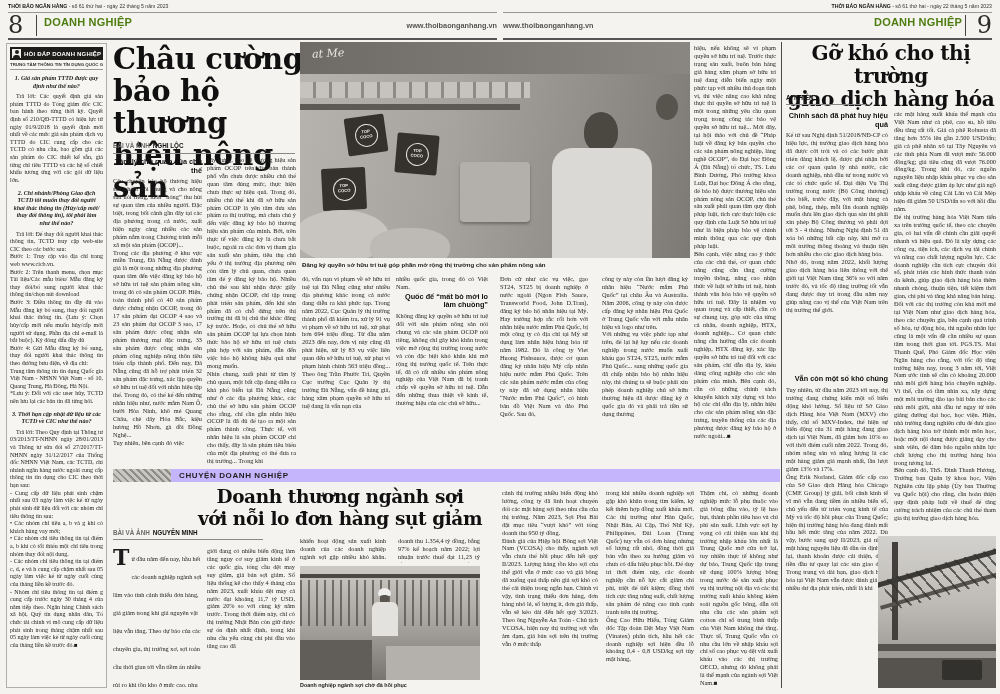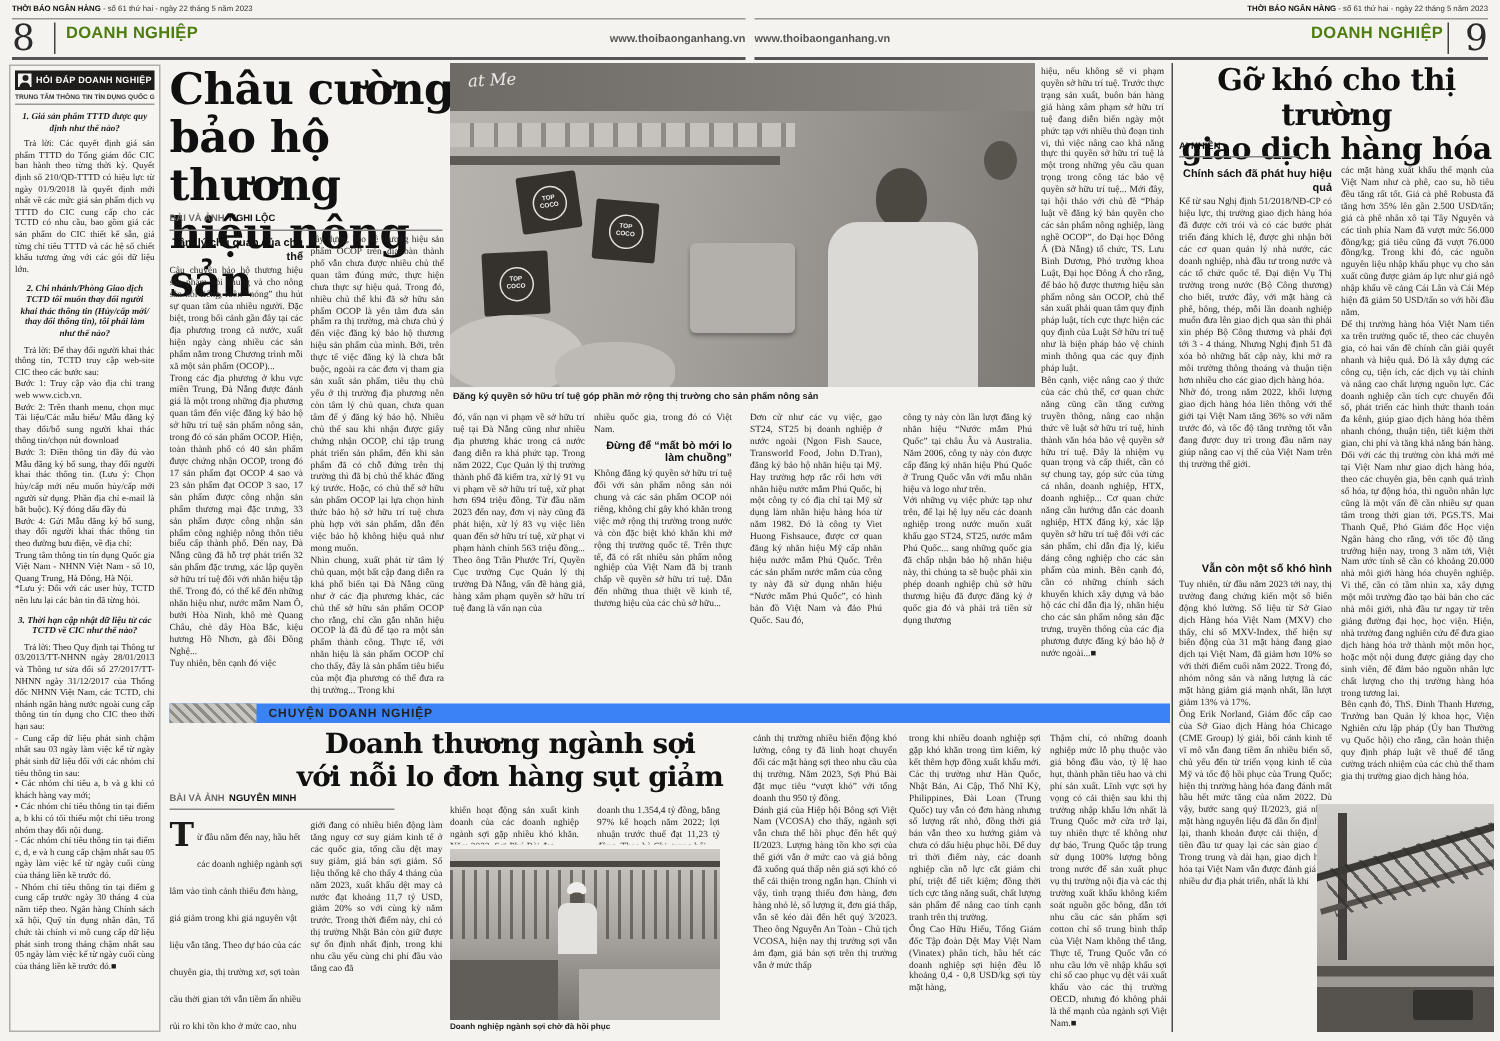--- a/index.html
+++ b/index.html
@@ -120,60 +120,60 @@
   <div style="position:absolute;left:252px;top:106px;width:100px;height:110px;background:#dbd9d5;border-radius:20px 20px 0 0"></div>
   <div style="position:absolute;left:356px;top:52px;width:22px;height:26px;background:#57534d;border-radius:50%"></div>
   <div style="position:absolute;left:-6px;top:168px;width:95px;height:52px;background:#c8c5c0;border-radius:50%"></div>
   <div style="position:absolute;left:70px;top:186px;width:80px;height:40px;background:#bdbab5;border-radius:45%"></div>
 </div>
 <div class="abs cap" style="left:302px;top:261px;width:386px">Đăng ký quyền sở hữu trí tuệ góp phần mở rộng thị trường cho sản phẩm nông sản</div>
 
 <div class="abs bt" style="left:302px;top:275px;width:88px;height:190px">đó, vấn nạn vi phạm về sở hữu trí tuệ tại Đà Nẵng cũng như nhiều địa phương khác trong cả nước đang diễn ra khá phức tạp. Trong năm 2022, Cục Quản lý thị trường thành phố đã kiểm tra, xử lý 91 vụ vi phạm về sở hữu trí tuệ, xử phạt hơn 694 triệu đồng. Từ đầu năm 2023 đến nay, đơn vị này cũng đã phát hiện, xử lý 83 vụ việc liên quan đến sở hữu trí tuệ, xử phạt vi phạm hành chính 563 triệu đồng... Theo ông Trần Phước Trí, Quyền Cục trưởng Cục Quản lý thị trường Đà Nẵng, vấn đề hàng giả, hàng xâm phạm quyền sở hữu trí tuệ đang là vấn nạn của</div>
 <div class="abs" style="left:396px;top:275px;width:92px;height:190px;overflow:hidden">
   <div class="bt">nhiều quốc gia, trong đó có Việt Nam.</div>
-  <div class="sub">Đừng để “mất bò mới lo làm chuồng”</div>
+  <div class="sub">Quốc để “mất bò mới lo làm chuồng”</div>
   <div class="bt">Không đăng ký quyền sở hữu trí tuệ đối với sản phẩm nông sản nói chung và các sản phẩm OCOP nói riêng, không chỉ gây khó khăn trong việc mở rộng thị trường trong nước và còn đặc biệt khó khăn khi mở rộng thị trường quốc tế. Trên thực tế, đã có rất nhiều sản phẩm nông nghiệp của Việt Nam đã bị tranh chấp về quyền sở hữu trí tuệ. Dẫn đến những thua thiệt về kinh tế, thương hiệu của các chủ sở hữu...</div>
 </div>
 <div class="abs bt" style="left:500px;top:275px;width:88px;height:190px">Đơn cử như các vụ việc, gạo ST24, ST25 bị doanh nghiệp ở nước ngoài (Ngon Fish Sauce, Transworld Food, John D.Tran), đăng ký bảo hộ nhãn hiệu tại Mỹ. Hay trường hợp rắc rối hơn với nhãn hiệu nước mắm Phú Quốc, bị một công ty có địa chỉ tại Mỹ sử dụng làm nhãn hiệu hàng hóa từ năm 1982. Đó là công ty Viet Huong Fishsauce, được cơ quan đăng ký nhãn hiệu Mỹ cấp nhãn hiệu nước mắm Phú Quốc. Trên các sản phẩm nước mắm của công ty này đã sử dụng nhãn hiệu “Nước mắm Phú Quốc”, có hình bản đồ Việt Nam và đảo Phú Quốc. Sau đó,</div>
 <div class="abs bt" style="left:602px;top:275px;width:86px;height:190px">công ty này còn lần lượt đăng ký nhãn hiệu “Nước mắm Phú Quốc” tại châu Âu và Australia. Năm 2006, công ty này còn được cấp đăng ký nhãn hiệu Phú Quốc ở Trung Quốc vẫn với mẫu nhãn hiệu và logo như trên.
 Với những vụ việc phức tạp như trên, để lại hệ lụy nếu các doanh nghiệp trong nước muốn xuất khẩu gạo ST24, ST25, nước mắm Phú Quốc... sang những quốc gia đã chấp nhận bảo hộ nhãn hiệu này, thì chúng ta sẽ buộc phải xin phép doanh nghiệp chủ sở hữu thương hiệu đã được đăng ký ở quốc gia đó và phải trả tiền sử dụng thương</div>
 <div class="abs bt" style="left:694px;top:44px;width:82px;height:422px">hiệu, nếu không sẽ vi phạm quyền sở hữu trí tuệ. Trước thực trạng sản xuất, buôn bán hàng giả hàng xâm phạm sở hữu trí tuệ đang diễn biến ngày một phức tạp với nhiều thủ đoạn tinh vi, thì việc nâng cao khả năng thực thi quyền sở hữu trí tuệ là một trong những yêu cầu quan trọng trong công tác bảo vệ quyền sở hữu trí tuệ... Mới đây, tại hội thảo với chủ đề “Pháp luật về đăng ký bản quyền cho các sản phẩm nông nghiệp, làng nghề OCOP”, do Đại học Đông Á (Đà Nẵng) tổ chức, TS. Lưu Bình Dương, Phó trưởng khoa Luật, Đại học Đông Á cho rằng, để bảo hộ được thương hiệu sản phẩm nông sản OCOP, chủ thể sản xuất phải quan tâm quy định pháp luật, tích cực thực hiện các quy định của Luật Sở hữu trí tuệ như là biện pháp bảo vệ chính mình thông qua các quy định pháp luật.
 Bên cạnh, việc nâng cao ý thức của các chủ thể, cơ quan chức năng cũng cần tăng cường truyền thông, nâng cao nhận thức về luật sở hữu trí tuệ, hình thành văn hóa bảo vệ quyền sở hữu trí tuệ. Đây là nhiệm vụ quan trọng và cấp thiết, cần có sự chung tay, góp sức của từng cá nhân, doanh nghiệp, HTX, doanh nghiệp... Cơ quan chức năng cần hướng dẫn các doanh nghiệp, HTX đăng ký, xác lập quyền sở hữu trí tuệ đối với các sản phẩm, chỉ dẫn địa lý, kiểu dáng công nghiệp cho các sản phẩm của mình. Bên cạnh đó, cần có những chính sách khuyến khích xây dựng và bảo hộ các chỉ dẫn địa lý, nhãn hiệu cho các sản phẩm nông sản đặc trưng, truyền thống của các địa phương được đăng ký bảo hộ ở nước ngoài...■</div>
 
 <div class="abs" style="left:781px;top:42px;width:1px;height:646px;background:#4a4a4a"></div>
 
 <div class="abs hl" style="left:786px;top:42px;width:210px;font-size:20px;line-height:1.15;text-align:center">Gỡ khó cho thị trường
 giao dịch hàng hóa</div>
 <div class="abs byl" style="left:786px;top:94px;width:80px;border-bottom:1px solid #888;padding-bottom:3px">AI NHIÊN</div>
 
 <div class="abs" style="left:786px;top:110px;width:102px;height:578px;overflow:hidden">
   <div class="sub">Chính sách đã phát huy hiệu quả</div>
   <div class="bt" style="height:242px">Kể từ sau Nghị định 51/2018/NĐ-CP có hiệu lực, thị trường giao dịch hàng hóa đã được cởi trói và có các bước phát triển đáng khích lệ, được ghi nhận bởi các cơ quan quản lý nhà nước, các doanh nghiệp, nhà đầu tư trong nước và các tổ chức quốc tế. Đại diện Vụ Thị trường trong nước (Bộ Công thương) cho biết, trước đây, với mặt hàng cà phê, bông, thép, mỗi lần doanh nghiệp muốn đưa lên giao dịch qua sàn thì phải xin phép Bộ Công thương và phải đợi tới 3 - 4 tháng. Nhưng Nghị định 51 đã xóa bỏ những bất cập này, khi mở ra môi trường thông thoáng và thuận tiện hơn nhiều cho các giao dịch hàng hóa.
 Nhờ đó, trong năm 2022, khối lượng giao dịch hàng hóa liên thông với thế giới tại Việt Nam tăng 36% so với năm trước đó, và tốc độ tăng trưởng tốt vẫn đang được duy trì trong đầu năm nay giúp nâng cao vị thế của Việt Nam trên thị trường thế giới.</div>
-  <div class="sub">Vẫn còn một số khó hình</div>
+  <div class="sub">Vẫn còn một số khó chúng</div>
   <div class="bt" style="height:300px">Tuy nhiên, từ đầu năm 2023 tới nay, thị trường đang chứng kiến một số biến động khó lường. Số liệu từ Sở Giao dịch Hàng hóa Việt Nam (MXV) cho thấy, chỉ số MXV-Index, thể hiện sự biến động của 31 mặt hàng đang giao dịch tại Việt Nam, đã giảm hơn 10% so với thời điểm cuối năm 2022. Trong đó, nhóm nông sản và năng lượng là các mặt hàng giảm giá mạnh nhất, lần lượt giảm 13% và 17%.
 Ông Erik Norland, Giám đốc cấp cao của Sở Giao dịch Hàng hóa Chicago (CME Group) lý giải, bối cảnh kinh tế vĩ mô vẫn đang tiềm ẩn nhiều biến số, chủ yếu đến từ triển vọng kinh tế của Mỹ và tốc độ hồi phục của Trung Quốc; hiện thị trường hàng hóa đang đánh mất hầu hết mức tăng của năm 2022. Dù vậy, bước sang quý II/2023, giá nhiều mặt hàng nguyên liệu đã dần ổn định trở lại, thanh khoản được cải thiện, dòng tiền đầu tư quay lại các sàn giao dịch. Trong trung và dài hạn, giao dịch hàng hóa tại Việt Nam vẫn được đánh giá còn nhiều dư địa phát triển, nhất là khi</div>
 </div>
 <div class="abs bt" style="left:894px;top:110px;width:102px;height:420px">các mặt hàng xuất khẩu thế mạnh của Việt Nam như cà phê, cao su, hồ tiêu đều tăng rất tốt. Giá cà phê Robusta đã tăng hơn 35% lên gần 2.500 USD/tấn; giá cà phê nhân xô tại Tây Nguyên và các tỉnh phía Nam đã vượt mức 56.000 đồng/kg; giá tiêu cũng đã vượt 76.000 đồng/kg. Trong khi đó, các nguồn nguyên liệu nhập khẩu phục vụ cho sản xuất cũng được giảm áp lực như giá ngô nhập khẩu về cảng Cái Lân và Cái Mép hiện đã giảm 50 USD/tấn so với hồi đầu năm.
 Để thị trường hàng hóa Việt Nam tiến xa trên trường quốc tế, theo các chuyên gia, có hai vấn đề chính cần giải quyết nhanh và hiệu quả. Đó là xây dựng các công cụ, tiện ích, các dịch vụ tài chính và nâng cao chất lượng nguồn lực. Các doanh nghiệp cần tích cực chuyển đổi số, phát triển các hình thức thanh toán đa kênh, giúp giao dịch hàng hóa thêm nhanh chóng, thuận tiện, tiết kiệm thời gian, chi phí và tăng khả năng bán hàng.
 Đối với các thị trường còn khá mới mẻ tại Việt Nam như giao dịch hàng hóa, theo các chuyên gia, bên cạnh quá trình số hóa, tự động hóa, thì nguồn nhân lực cũng là một vấn đề cần nhiều sự quan tâm trong thời gian tới. PGS.TS. Mai Thanh Quế, Phó Giám đốc Học viện Ngân hàng cho rằng, với tốc độ tăng trưởng hiện nay, trong 3 năm tới, Việt Nam ước tính sẽ cần có khoảng 20.000 nhà môi giới hàng hóa chuyên nghiệp. Vì thế, cần có tầm nhìn xa, xây dựng một môi trường đào tạo bài bản cho các nhà môi giới, nhà đầu tư ngay từ trên giảng đường đại học, học viện. Hiện, nhà trường đang nghiên cứu để đưa giao dịch hàng hóa trở thành một môn học, hoặc một nội dung được giảng dạy cho sinh viên, để đảm bảo nguồn nhân lực chất lượng cho thị trường hàng hóa trong tương lai.
 Bên cạnh đó, ThS. Đinh Thanh Hương, Trưởng ban Quản lý khoa học, Viện Nghiên cứu lập pháp (Ủy ban Thường vụ Quốc hội) cho rằng, cần hoàn thiện quy định pháp luật về thuế để tăng cường trách nhiệm của các chủ thể tham gia thị trường giao dịch hàng hóa.</div>
 
 <div class="abs photo" style="left:878px;top:536px;width:118px;height:152px">
   <div style="position:absolute;inset:0;background:linear-gradient(180deg,#d3d1cd 0%,#bebbb7 45%,#8b8884 100%)"></div>
   <div style="position:absolute;left:14px;top:6px;width:6px;height:98px;background:#423f3c"></div>
   <div style="position:absolute;left:-10px;top:28px;width:150px;height:5px;background:#3c3a37;transform:rotate(-16deg)"></div>
   <div style="position:absolute;left:0px;top:52px;width:130px;height:4px;background:#55524e;transform:rotate(-16deg)"></div>
   <div style="position:absolute;left:6px;top:26px;width:130px;height:32px;transform:rotate(-16deg);background:repeating-linear-gradient(64deg,rgba(50,48,45,.7) 0 2px,transparent 2px 9px)"></div>
   <div style="position:absolute;left:0;bottom:0;width:100%;height:44px;background:#56534f"></div>
   <div style="position:absolute;left:0;bottom:30px;width:100%;height:7px;background:#9c9995"></div>
   <div style="position:absolute;left:64px;bottom:8px;width:40px;height:20px;background:#33312e;border-radius:2px"></div>
 </div>
 
-<div class="abs" style="left:113px;top:469px;width:667px;height:13px;background:#3b82f6;display:flex;align-items:center">
+<div class="abs" style="left:113px;top:469px;width:667px;height:13px;background:#c4b5fd;display:flex;align-items:center">
   <span class="hatch" style="width:58px;height:13px;flex:none"></span>
   <span style="font-family:'Liberation Sans',sans-serif;font-weight:700;font-size:8px;color:#222;letter-spacing:.6px;margin-left:8px">CHUYỆN DOANH NGHIỆP</span>
 </div>
 
 <div class="abs hl" style="left:178px;top:486px;width:324px;font-size:18.5px;line-height:1.18;text-align:center">Doanh thương ngành sợi
 với nỗi lo đơn hàng sụt giảm</div>
 <div class="abs byl" style="left:113px;top:529px;width:150px;border-bottom:1px solid #888;padding-bottom:3px">
   <span class="pre">BÀI VÀ ẢNH</span><span>NGUYỄN MINH</span>
 </div>
 

